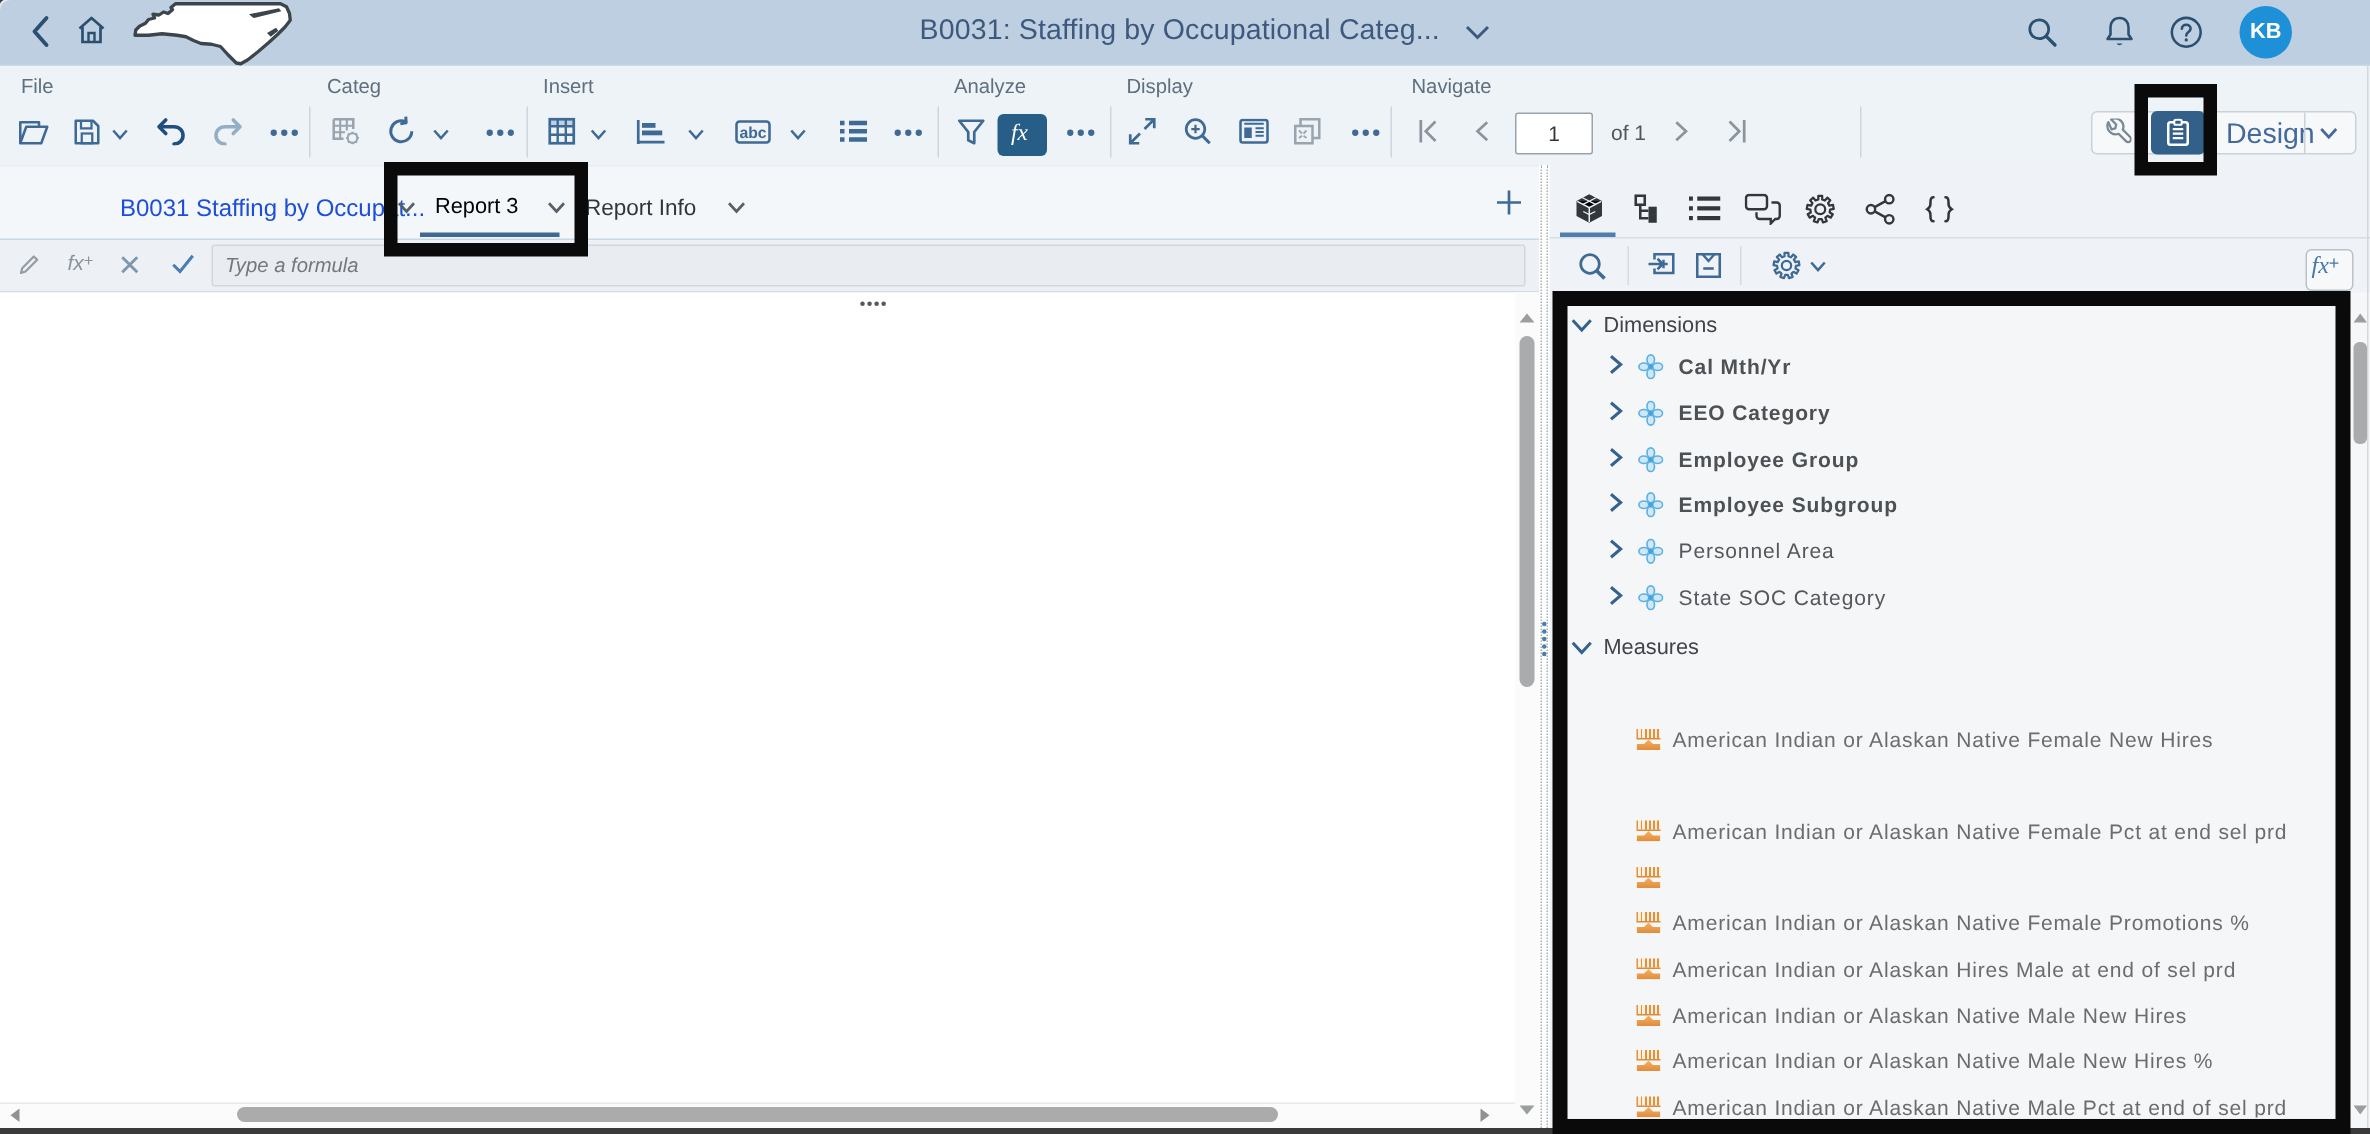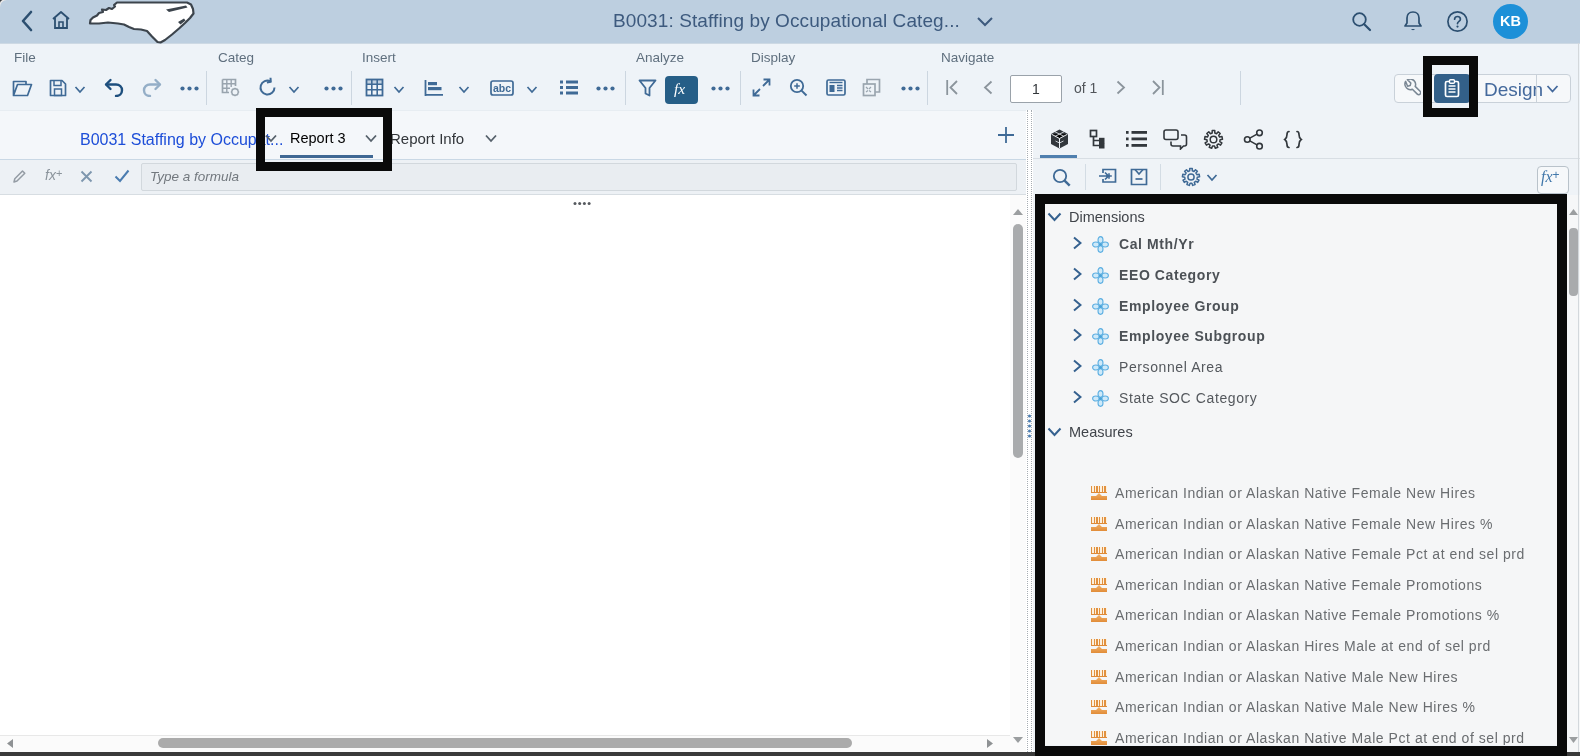--- a/index.html
+++ b/index.html
@@ -480,31 +480,26 @@
   <div class="thead" style="top:217px">
       <svg width="15" height="10" viewBox="0 0 15 10">
         <path d="M1.5 1.5 L7.5 8 L13.5 1.5" fill="none" stroke="#35618f" stroke-width="2"></path>
       </svg>
       <span>Measures</span>
     </div>
   <div class="mrow" style="top:277px">
       <span class="mi"></span>
       <span>American Indian or Alaskan Native Female New Hires</span>
     </div>
-  <div class="mrow" style="top:308px">
-      <span class="mi"></span>
-      <span>American Indian or Alaskan Native Female New Hires %</span>
-    </div>
   <div class="mrow" style="top:338px">
       <span class="mi"></span>
       <span>American Indian or Alaskan Native Female Pct at end sel prd</span>
     </div>
   <div class="mrow" style="top:369px">
       <span class="mi"></span>
-      <span>American Indian or Alaskan Native Female Promotions</span>
     </div>
   <div class="mrow" style="top:399px">
       <span class="mi"></span>
       <span>American Indian or Alaskan Native Female Promotions %</span>
     </div>
   <div class="mrow" style="top:430px">
       <span class="mi"></span>
       <span>American Indian or Alaskan Hires Male at end of sel prd</span>
     </div>
   <div class="mrow" style="top:461px">

